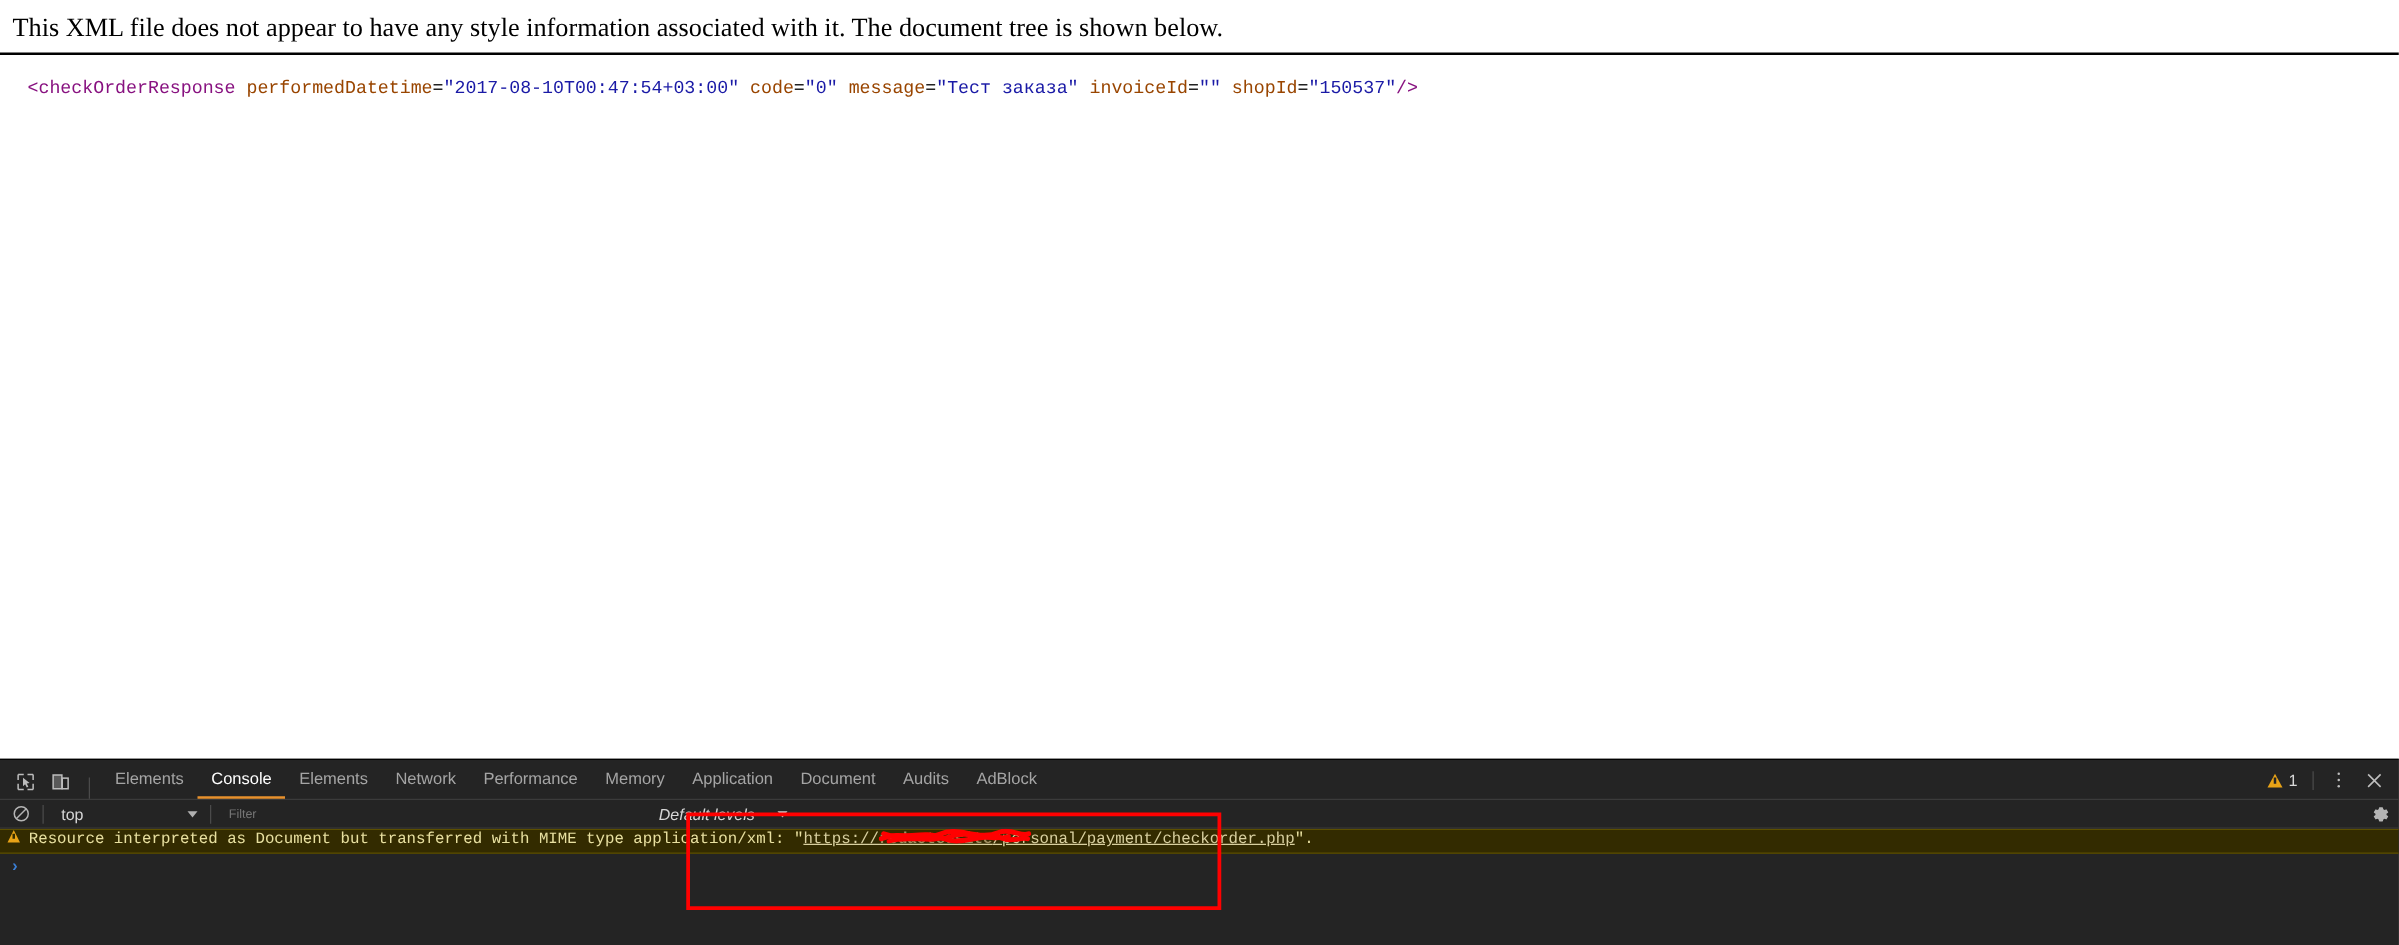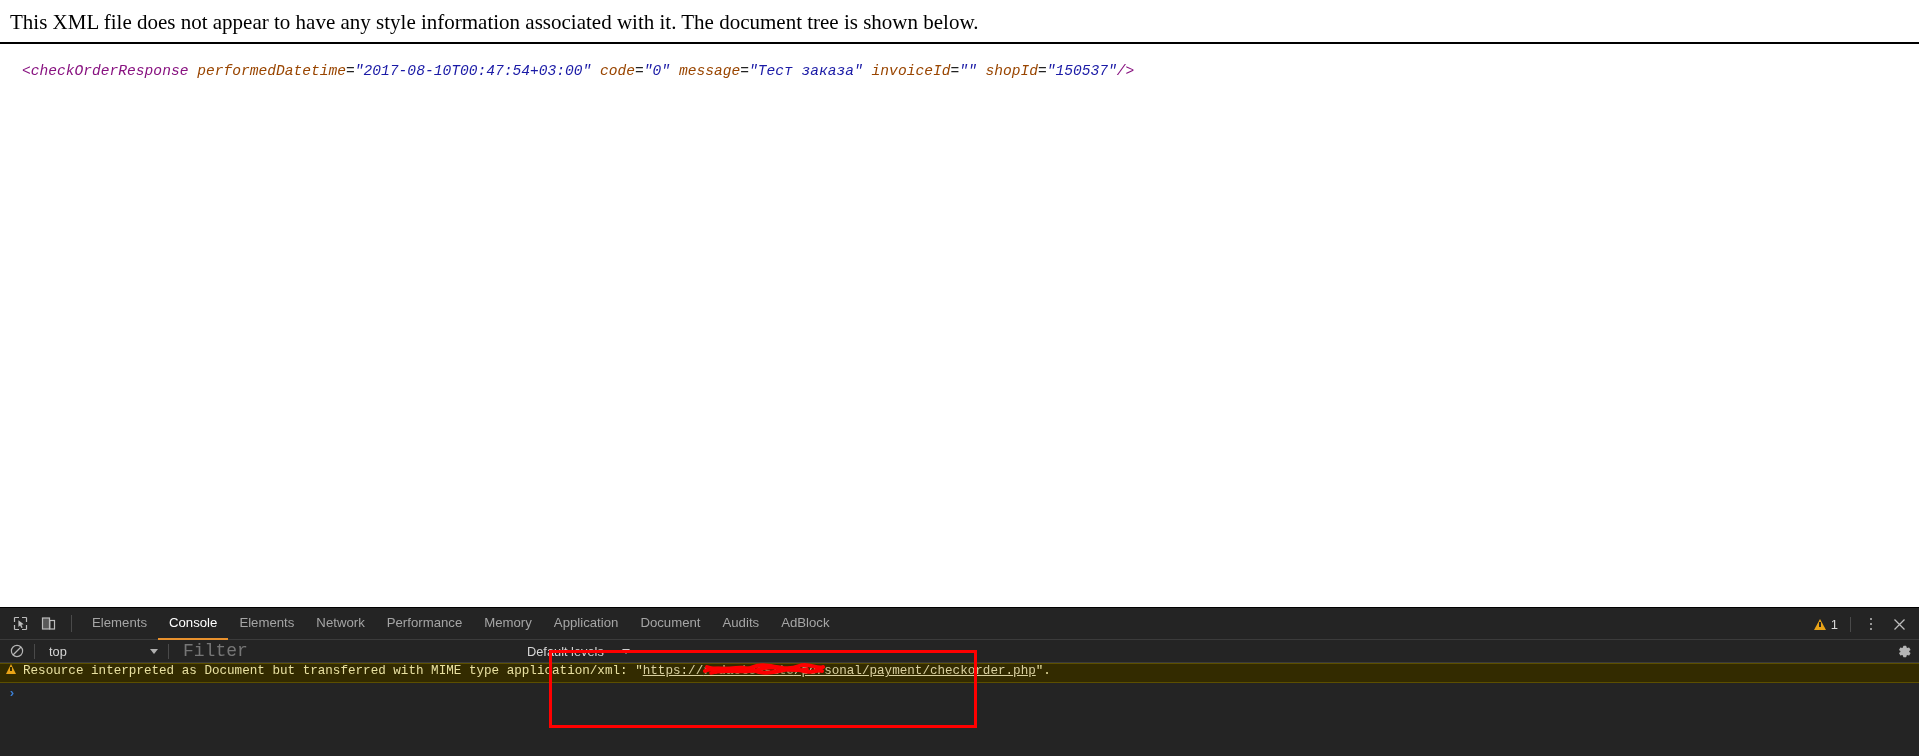--- a/index.html
+++ b/index.html
@@ -38,21 +38,20 @@
     border: 0;
     border-top: 2px solid #000000;
     width: 1919px;
   }
   #xml-tree {
     font-family: "Liberation Mono", "DejaVu Sans Mono", monospace;
     font-size: 14.6px;
     padding: 10px 12px 0 22px;
     white-space: nowrap;
     line-height: 1.35;
-    font-style: italic;
   }
   .xml-punct   { color: #881280; }
   .xml-tag     { color: #881280; }
   .xml-attr    { color: #994500; }
   .xml-eq      { color: #222222; }
   .xml-val     { color: #1a1aa6; }
 
   
   #devtools {
     position: absolute;
@@ -66,21 +65,21 @@
     font-family: "Liberation Sans", sans-serif;
   }
 
   
   #dt-tabbar {
     position: relative;
     height: 32px;
     background: #242424;
     border-bottom: 1px solid #3b3b3b;
     display: flex;
-    align-items: center;
+    align-items: flex-end;
     box-sizing: border-box;
   }
   .dt-icon-btn {
     width: 28px;
     height: 28px;
     display: flex;
     align-items: center;
     justify-content: center;
     cursor: pointer;
   }
@@ -199,33 +198,34 @@
     border-top: 5px solid #b0b0b0;
   }
   #filter-input {
     flex: 0 0 auto;
     width: 320px;
     height: 22px;
     background: transparent;
     border: none;
     outline: none;
     color: #fde047;
-    font-size: 18px;
-    font-family: Liberation Mono, monospace;
+    font-size: 10px;
+    font-family: Liberation Sans, sans-serif;
     padding-left: 10px;
     box-sizing: border-box;
   }
   #filter-input::placeholder { color: #767676; }
   #levels-select {
     display: flex; align-items: center; gap: 18px;
     height: 22px;
     font-size: 12.8px; color: #d6d6d6;
     cursor: pointer;
     margin-left: 28px;
     padding: 0 6px;
+    font-style: italic;
   }
   .caret-dn-sm {
     width: 0; height: 0;
     border-left: 4px solid transparent;
     border-right: 4px solid transparent;
     border-top: 5px solid #cfcfcf;
   }
   #settings-gear {
     position: absolute;
     right: 7px; top: 0;

